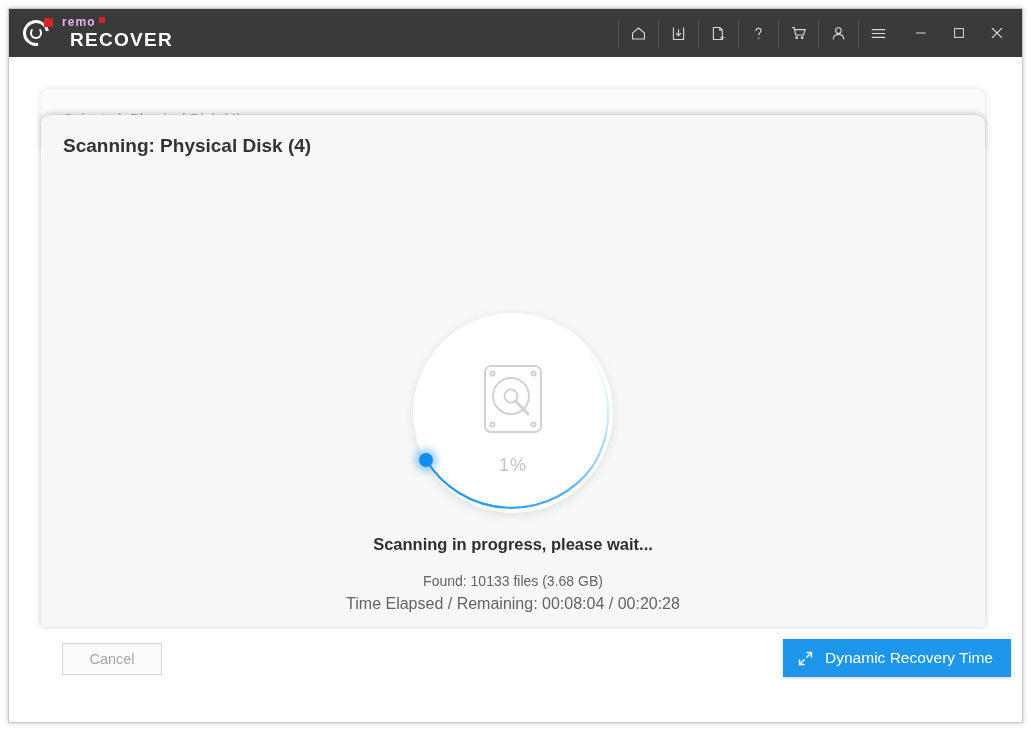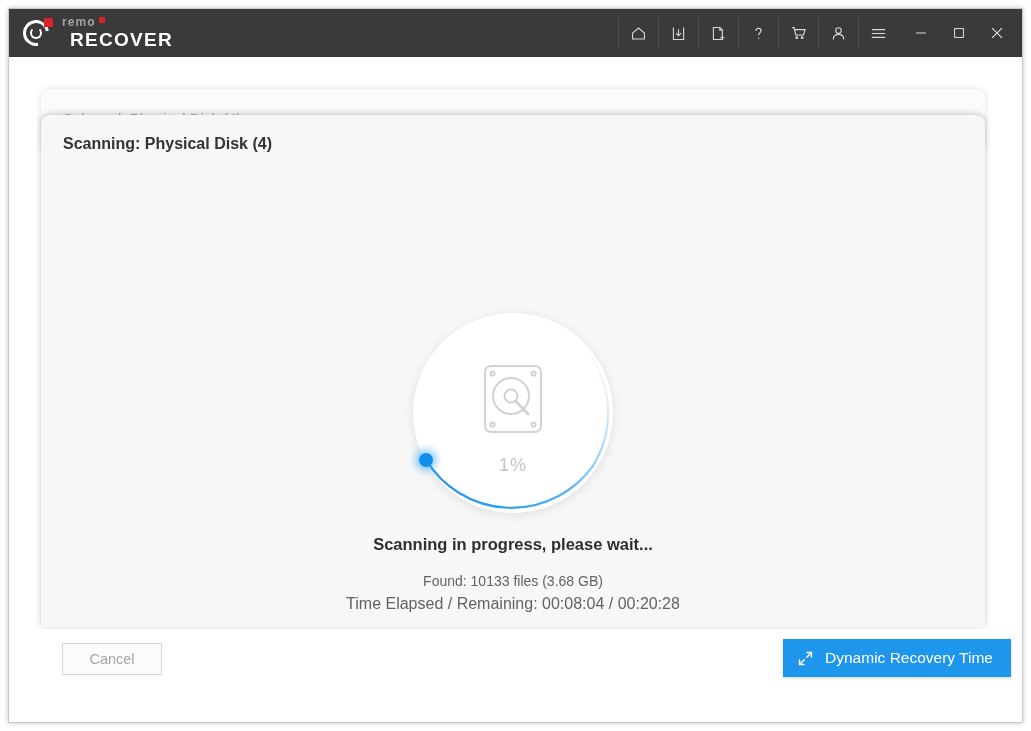--- a/index.html
+++ b/index.html
@@ -69,21 +69,21 @@
     position: absolute;
     right: 0; top: 0;
     width: 9px; height: 9px;
     background: #d8232a;
   }
 
   .logo-text { line-height: 1; padding-bottom: 1px; }
   .logo-text .remo {
     font-size: 12px;
     letter-spacing: 1.1px;
-    color: #a3a3a3;
+    color: #f0abfc;
     font-weight: bold;
     display: block;
     position: relative;
     width: max-content;
   }
   .logo-text .remo::after {
     content: "";
     position: absolute;
     right: -9px; top: 1px;
     width: 6px; height: 6px;
@@ -160,21 +160,21 @@
     height: 512px;
     background: #f7f7f7;
     border-radius: 9px 9px 0 0;
     box-shadow: 0 -2px 6px rgba(0,0,0,0.13), 0 0 6px rgba(0,0,0,0.10);
     overflow: hidden;
   }
   .card-front-header {
     position: absolute;
     left: 22px;
     top: 20px;
-    font-size: 16px;
+    font-size: 19px;
     font-weight: bold;
     color: #333333;
   }
 
   
   .progress-wrap {
     position: absolute;
     left: 50%;
     top: 190px;
     transform: translateX(-50%);

